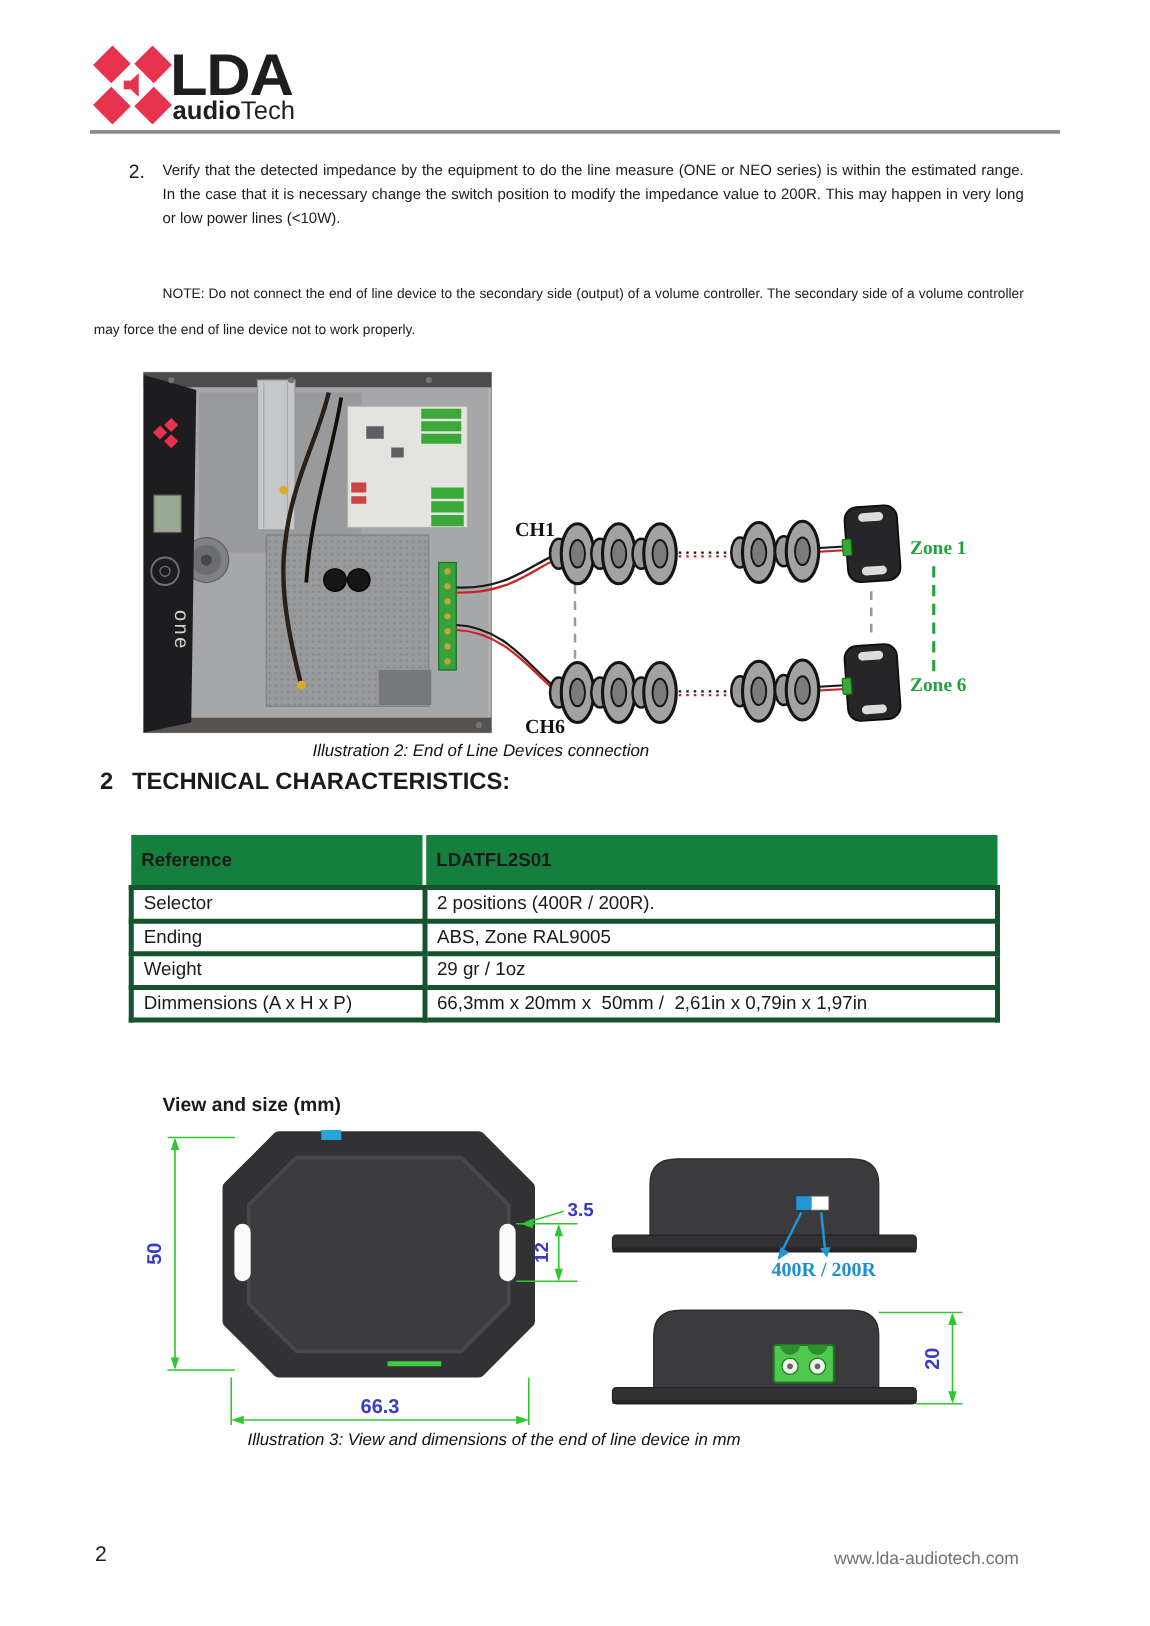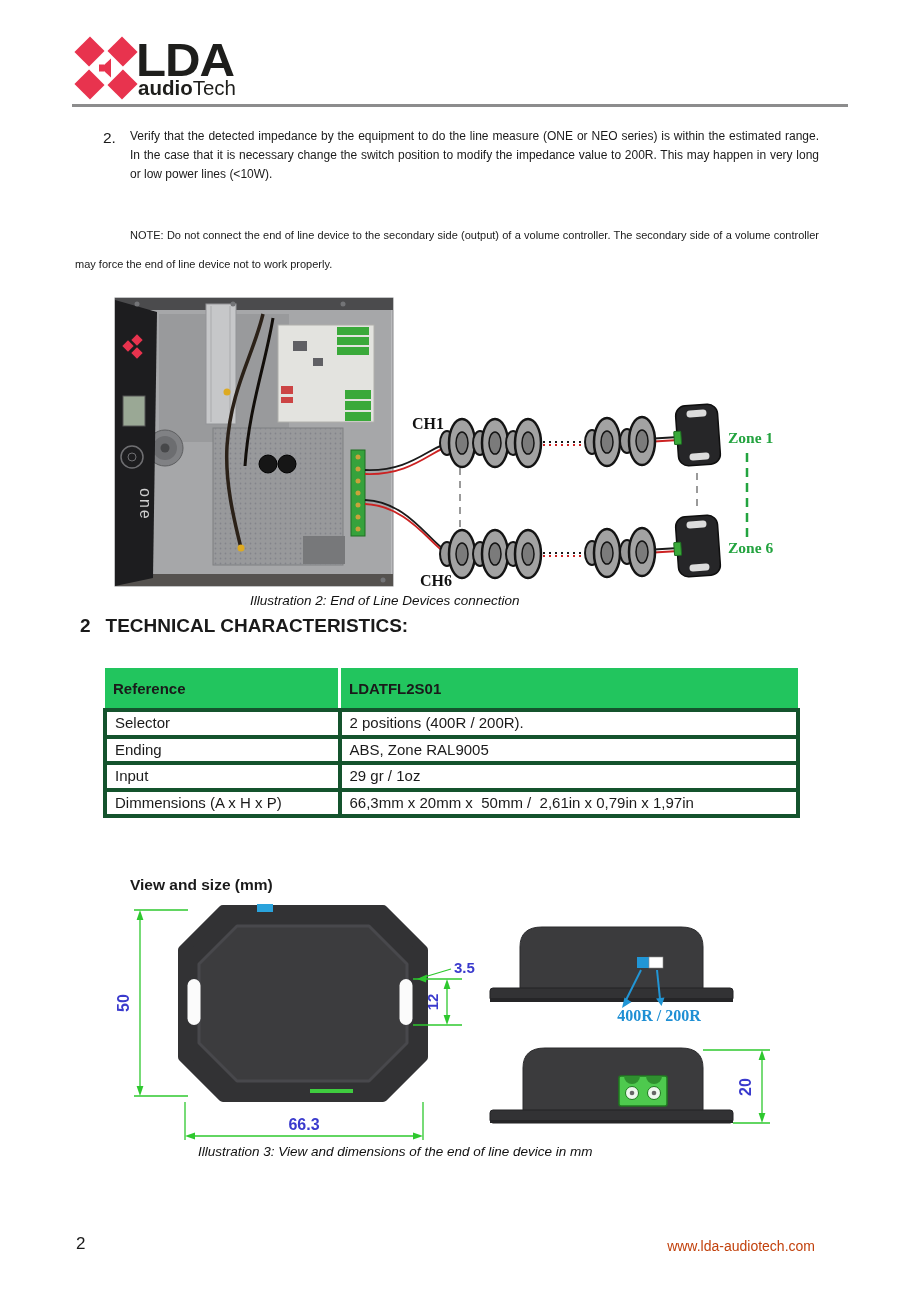--- a/index.html
+++ b/index.html
@@ -14,30 +14,30 @@
   .li .txt{flex:1;text-align:justify;font-size:12px;line-height:19px}
   .note{position:absolute;left:75px;top:221px;width:744px;text-indent:55px;
         text-align:justify;font-size:11px;line-height:29px}
   .caption{position:absolute;font-style:italic;font-size:13.5px;text-align:left;color:#111}
   .h2{position:absolute;left:80px;top:615px;font-size:19px;font-weight:bold;display:flex}
   .h2 .hnum{margin-right:15px}
   .subhead{position:absolute;left:130px;top:876px;font-size:15.5px;font-weight:bold}
   
   table.spec{position:absolute;left:103px;top:668px;width:697px;border-collapse:collapse;
              font-size:15px;table-layout:fixed}
-  table.spec th{background:#22c55e;text-align:left;font-weight:bold;padding:10px 8px;height:20px;
+  table.spec th{background:#15803d;text-align:left;font-weight:bold;padding:10px 8px;height:20px;
                 border:0}
   table.spec th.lblcol{width:217px;border-right:3px solid #ffffff}
   table.spec td{border:4px solid #14532d;padding:2px 8px;vertical-align:top;line-height:18.6px;
                 white-space:pre-wrap}
   table.spec tr.single{height:24px}
   
   .pagenum{position:absolute;left:76px;top:1234px;font-size:17px}
   .weburl{position:absolute;left:500px;top:1238px;width:315px;text-align:right;
-          font-size:14px;color:#c2410c}
+          font-size:14px;color:#737373}
   .serifb{font-family:"Liberation Serif",serif;font-weight:bold}
   svg text{user-select:none}
 </style>
 </head>
 <body>
 
 <svg class="abs" style="left:74px;top:36px" width="240" height="72" viewBox="0 0 240 72">
   <g>
     <rect x="-11" y="-11" width="22" height="22" fill="#e8334e" transform="translate(16,16) rotate(45)"></rect>
     <rect x="-11" y="-11" width="22" height="22" fill="#e8334e" transform="translate(48,16) rotate(45)"></rect>
@@ -200,21 +200,21 @@
   </tr>
   <tr class="single">
     <td>Selector</td>
     <td>2 positions (400R / 200R).</td>
   </tr>
   <tr class="single">
     <td>Ending</td>
     <td>ABS, Zone RAL9005</td>
   </tr>
   <tr class="single">
-    <td>Input</td>
+    <td>Weight</td>
     <td>29 gr / 1oz</td>
   </tr>
   <tr class="single">
     <td>Dimmensions (A x H x P)</td>
     <td>66,3mm x 20mm x  50mm /  2,61in x 0,79in x 1,97in</td>
   </tr>
 </tbody>
   </table>
 
 <div class="subhead">View and size (mm)</div>

